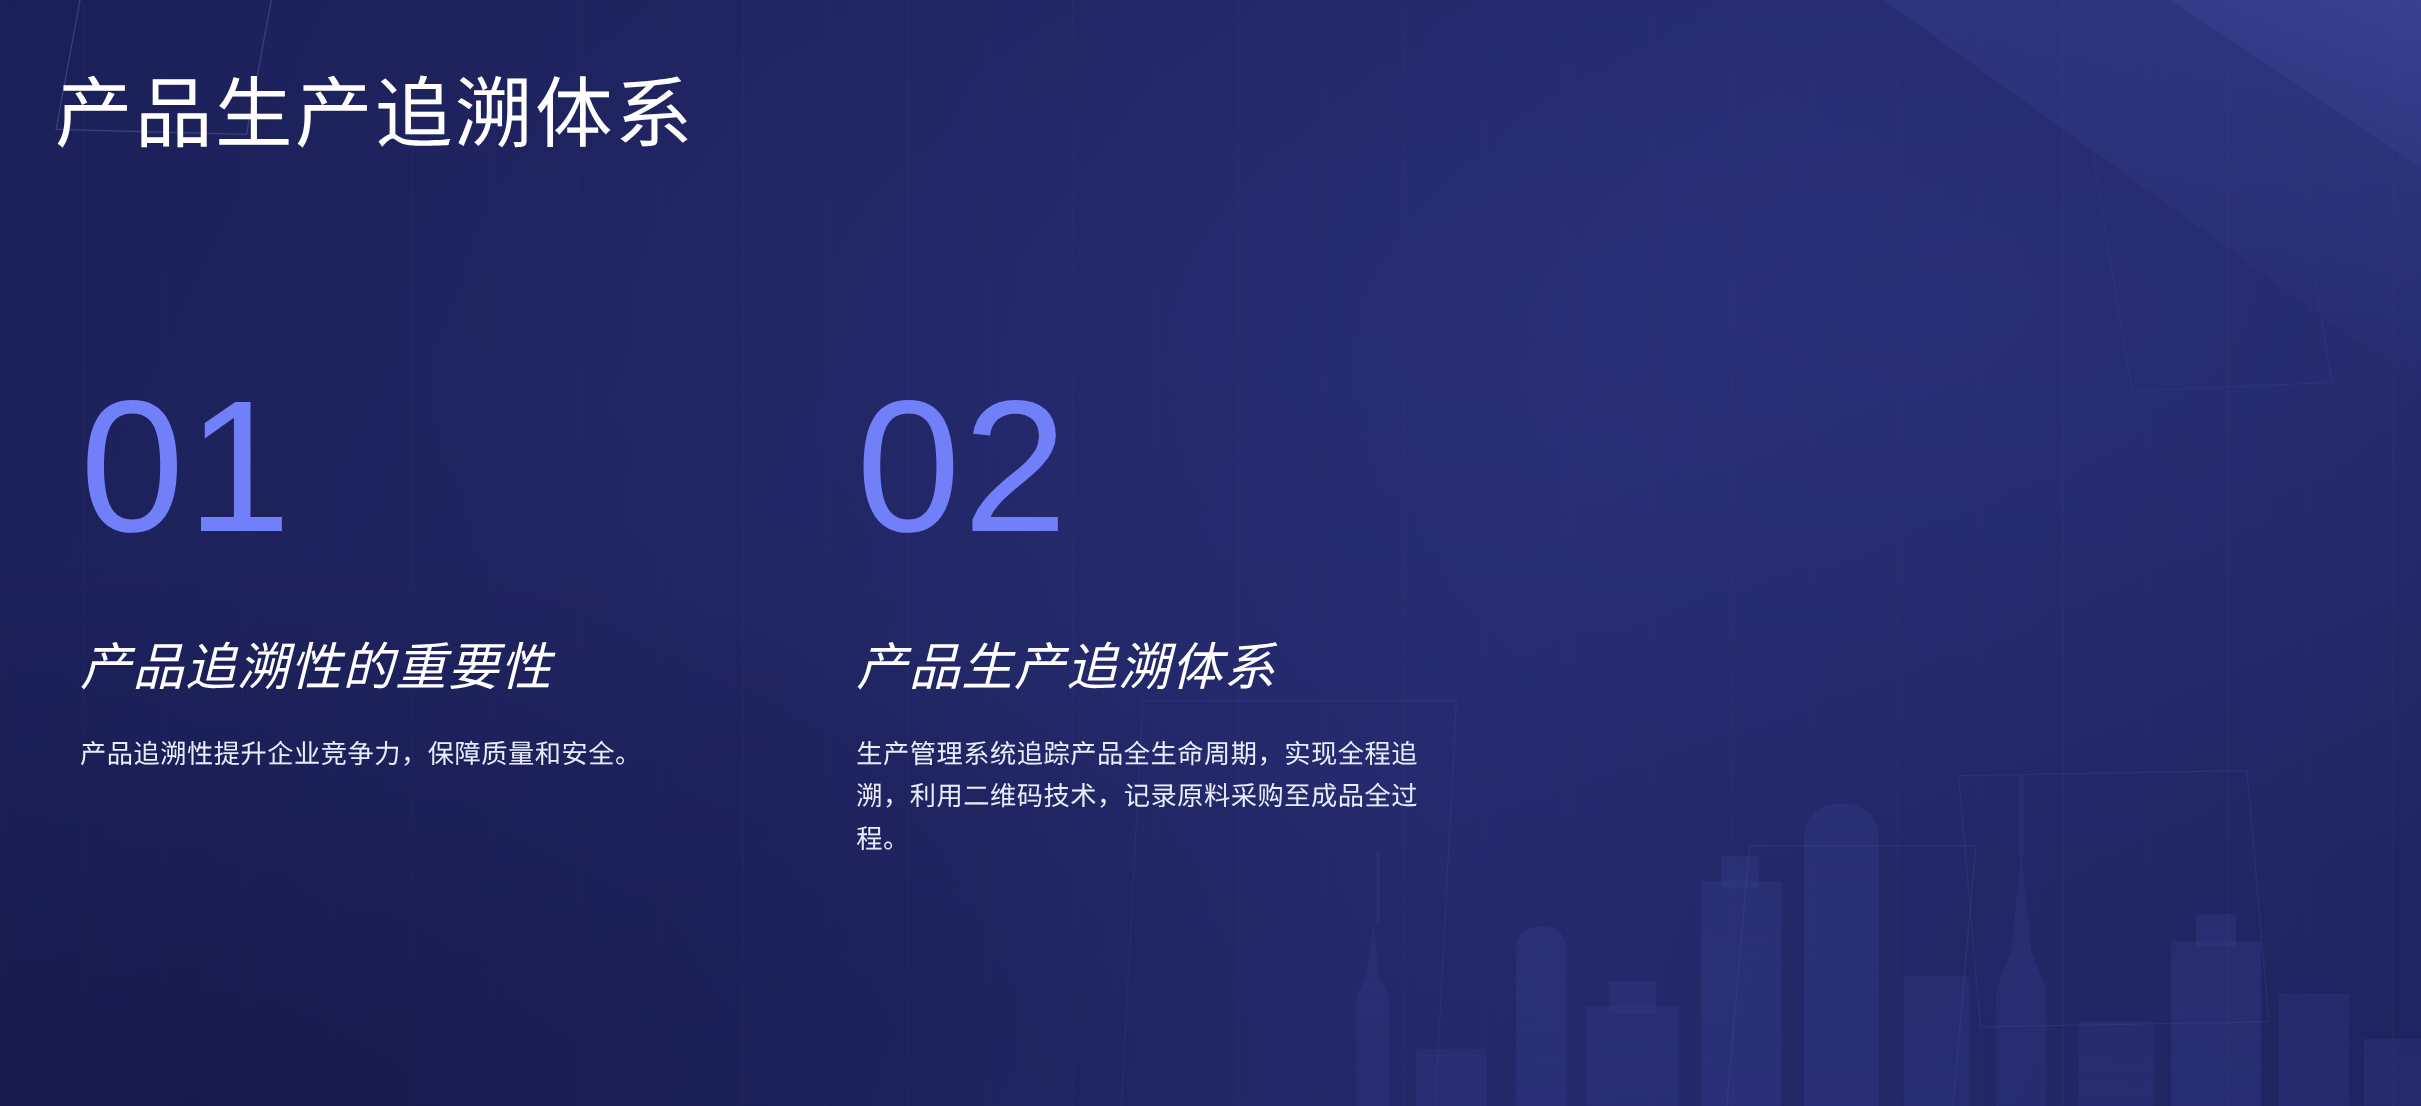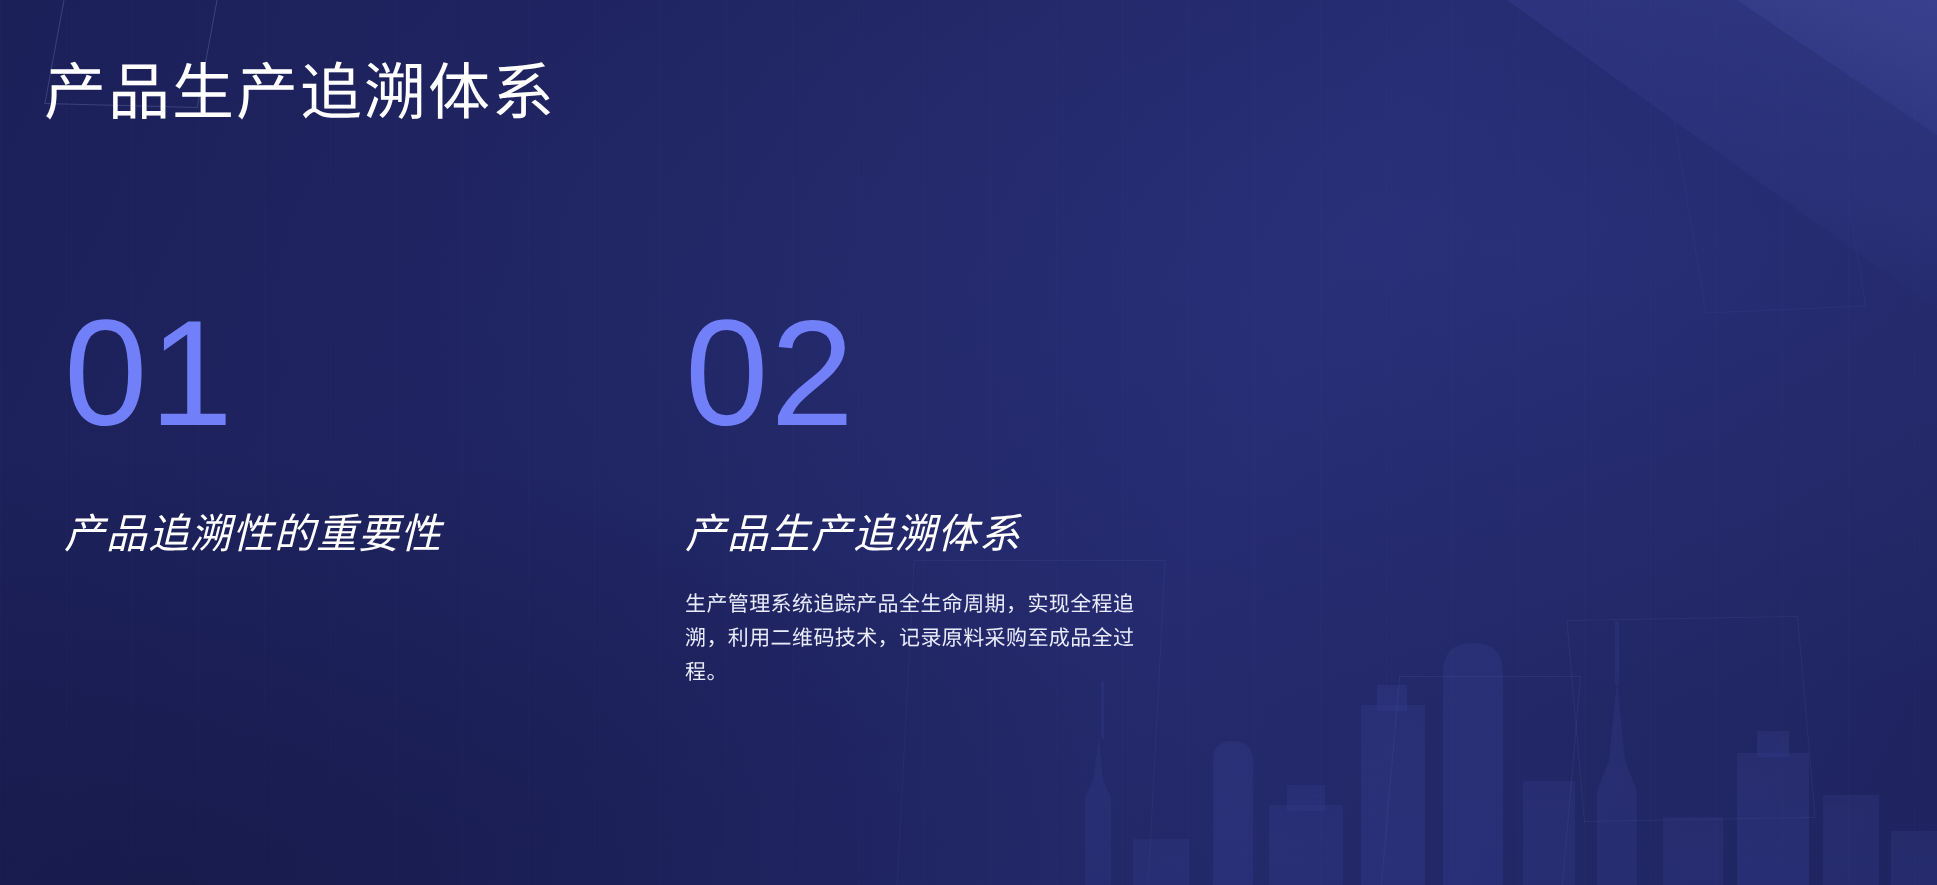--- a/index.html
+++ b/index.html
@@ -252,20 +252,21 @@
 
   <div class="content">
 
     <h1 class="page-title">产品生产追溯体系</h1>
 
     <div class="columns">
 
       <div class="column">
         <div class="col-number">01</div>
         <div class="col-heading">产品追溯性的重要性</div>
+        <p class="col-body">产品追溯性提升企业竞争力，保障质量和安全。</p>
       </div>
 
       <div class="column">
         <div class="col-number">02</div>
         <div class="col-heading">产品生产追溯体系</div>
         <p class="col-body">生产管理系统追踪产品全生命周期，实现全程追溯，利用二维码技术，记录原料采购至成品全过程。</p>
       </div>
 
 
     </div>

